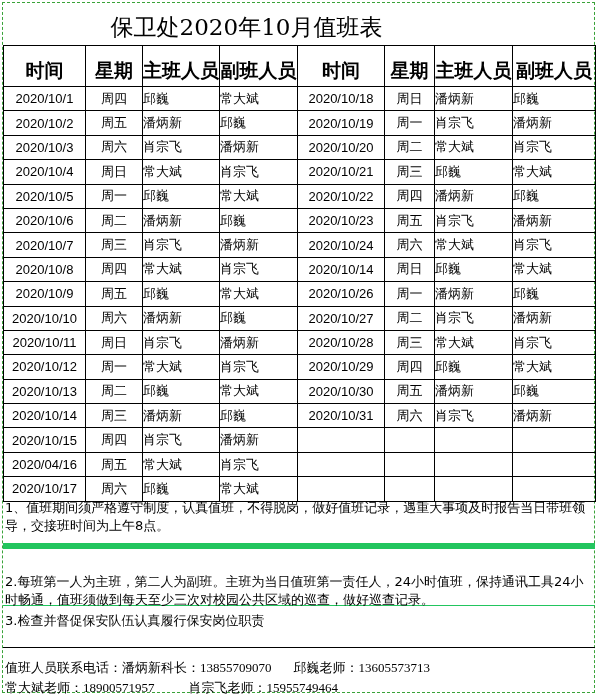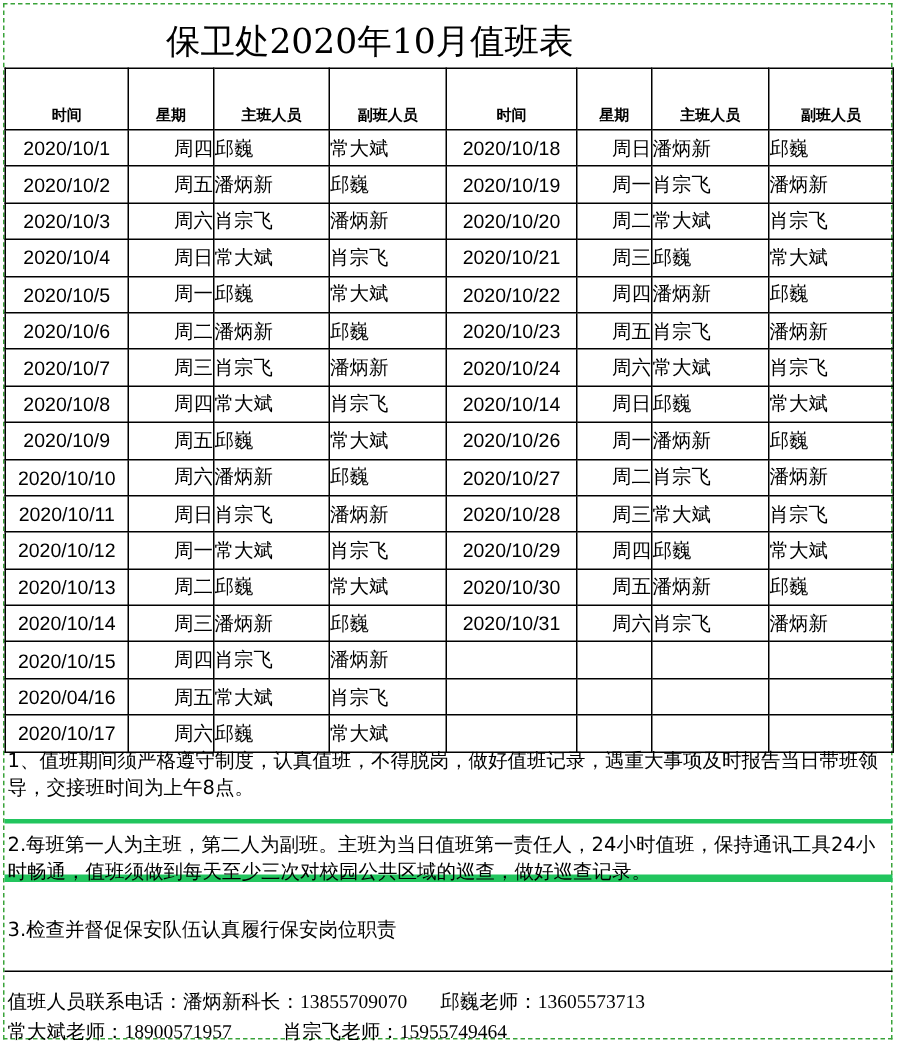--- a/index.html
+++ b/index.html
@@ -6,27 +6,27 @@
   body { width:600px; height:697px; position:relative; overflow:hidden;
          font-family:"DejaVu Sans", "Liberation Sans", sans-serif; color:#000; }
   .frame { position:absolute; left:2px; top:2px; width:593px; height:691px;
            border:1px dashed #3aa33a; box-sizing:border-box; pointer-events:none; }
   .title { position:absolute; left:0; top:12px; width:493px; text-align:center;
            font-family:"DejaVu Serif", "Liberation Serif", serif; font-size:23px; letter-spacing:0px; }
   table.roster { position:absolute; left:3px; top:45px; border-collapse:collapse; table-layout:fixed; }
   table.roster td, table.roster th { border:1px solid #000; padding:0; height:23.4px;
            font-size:13px; white-space:nowrap; overflow:hidden; }
   table.roster th { height:38px; vertical-align:bottom; padding-bottom:2px;
-           font-family:"DejaVu Serif","Liberation Serif",serif; font-weight:bold; font-size:10px; text-align:center; }
+           font-family:"DejaVu Serif","Liberation Serif",serif; font-weight:bold; font-size:19px; text-align:center; }
   td.date { text-align:center; font-family:"Liberation Sans", sans-serif; font-size:13px;margin-top:42px; }
-  td.wd { text-align:right; }
+  td.wd { text-align:center; }
   td.name { text-align:left; padding-left:2px; }
   .notes { position:absolute; left:3px; width:592px; font-size:13px; line-height:18px; box-sizing:border-box; padding-left:2px; }
-  .n1 { top:499px; height:50px; border-bottom:3px solid #22c55e; }
-  .n2 { top:539px; height:49px; border-bottom:5px solid #22c55e; padding-top:16px; }
+  .n1 { top:499px; height:50px; border-bottom:6px solid #22c55e; }
+  .n2 { top:557px; height:49px; border-bottom:1px solid #22c55e; padding-top:16px; }
   .n3 { top:598px; height:50px; border-bottom:1px solid #000; padding-top:14px; }
   .contacts { position:absolute; left:5px; top:658px; font-size:13px; line-height:20px; font-family:Liberation Serif, serif; }
   .contacts span.gap1 { display:inline-block; width:22px; }
   .contacts span.gap2 { display:inline-block; width:34px; }
 </style>
 </head>
 <body>
 
 <div class="frame"></div>
 

